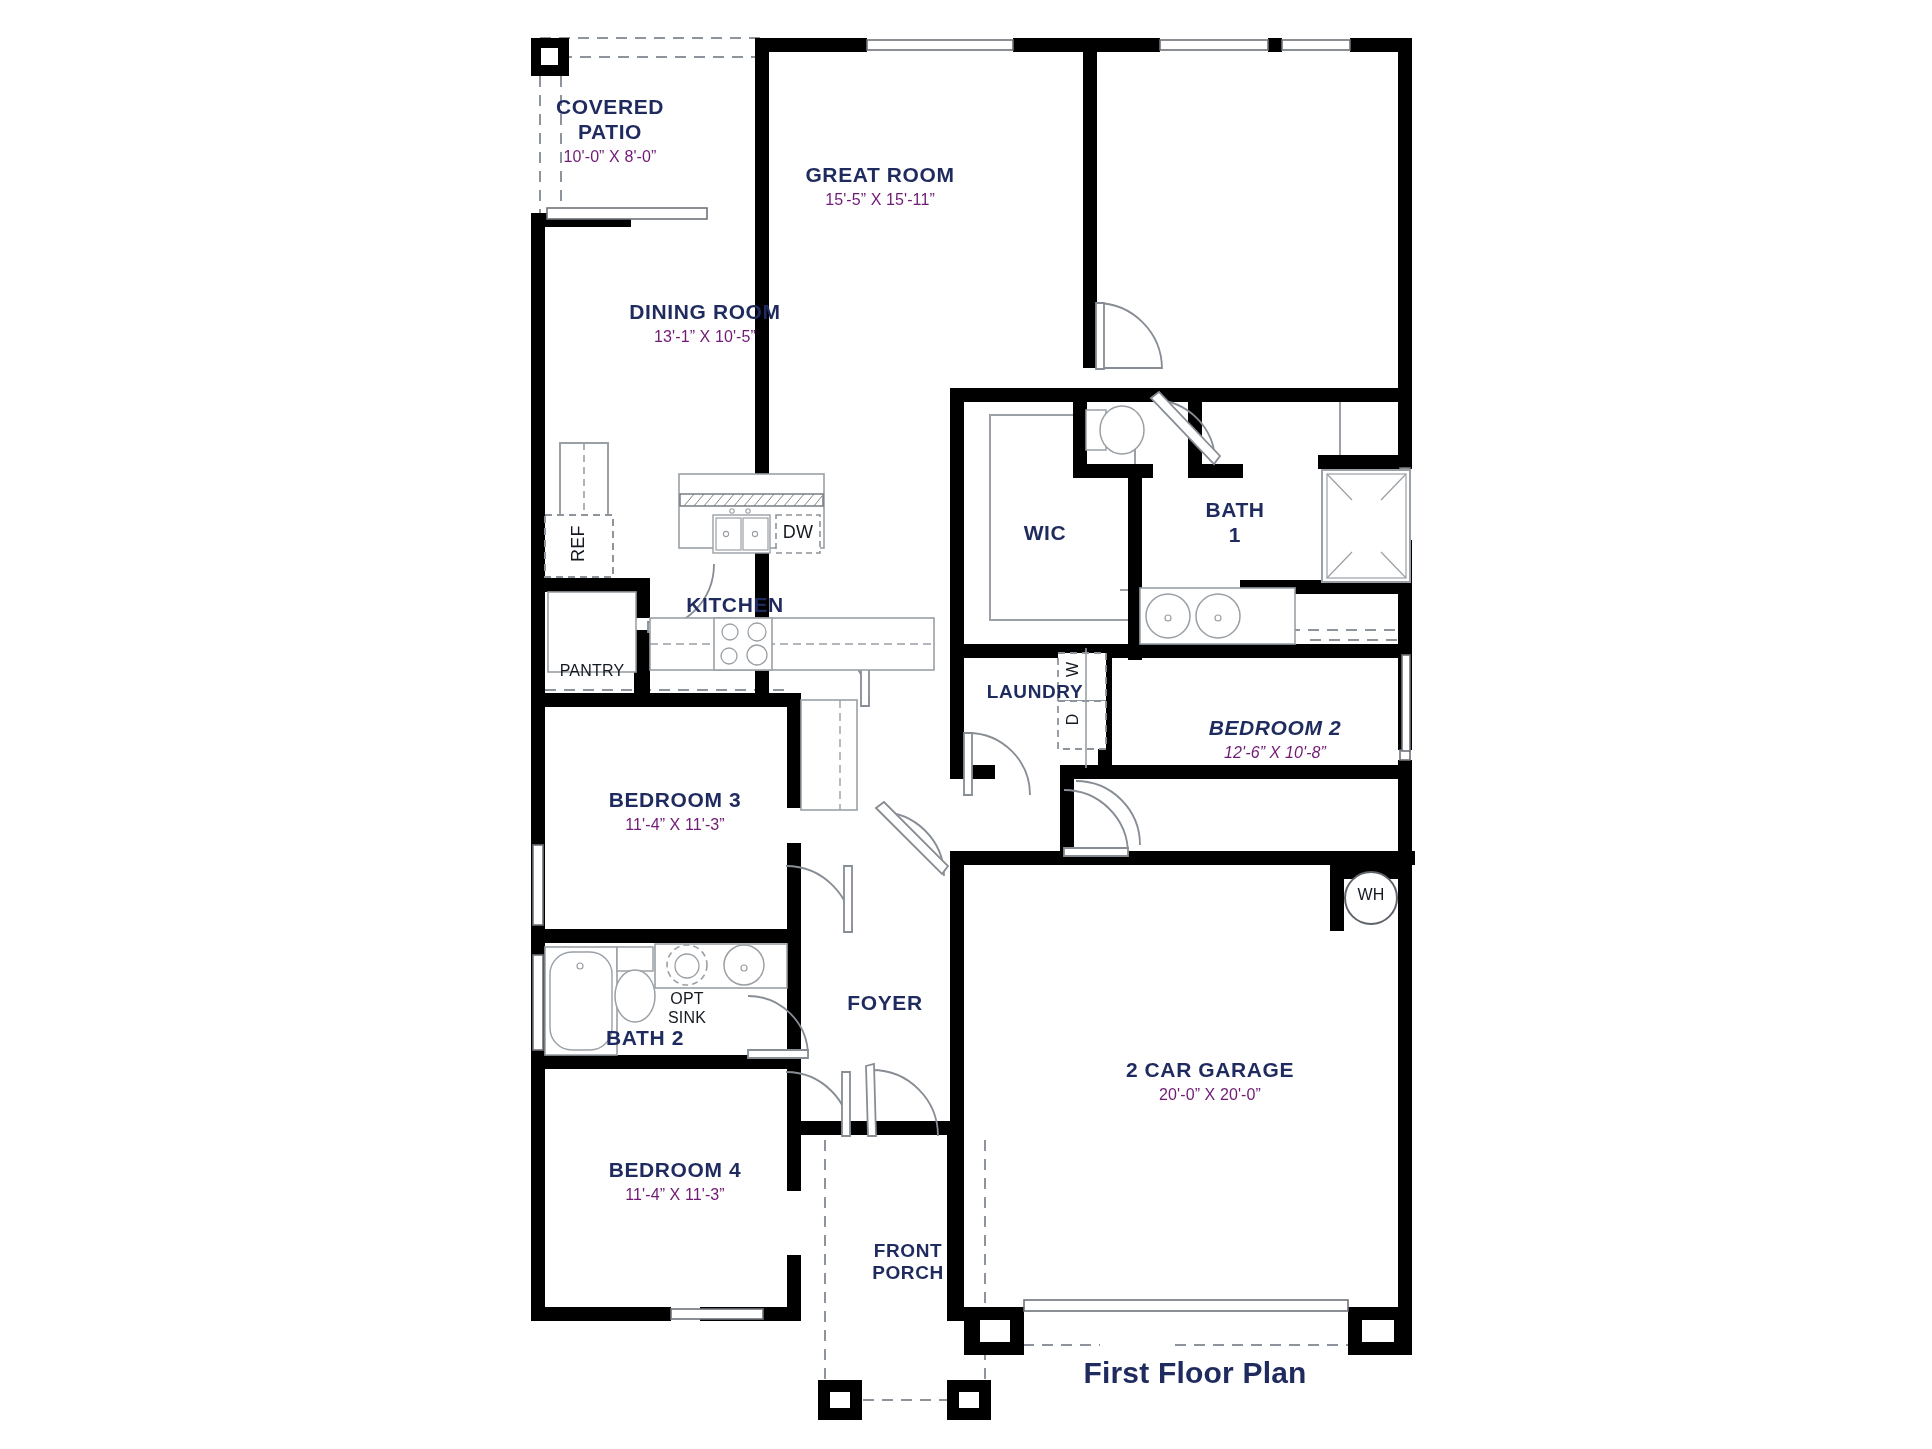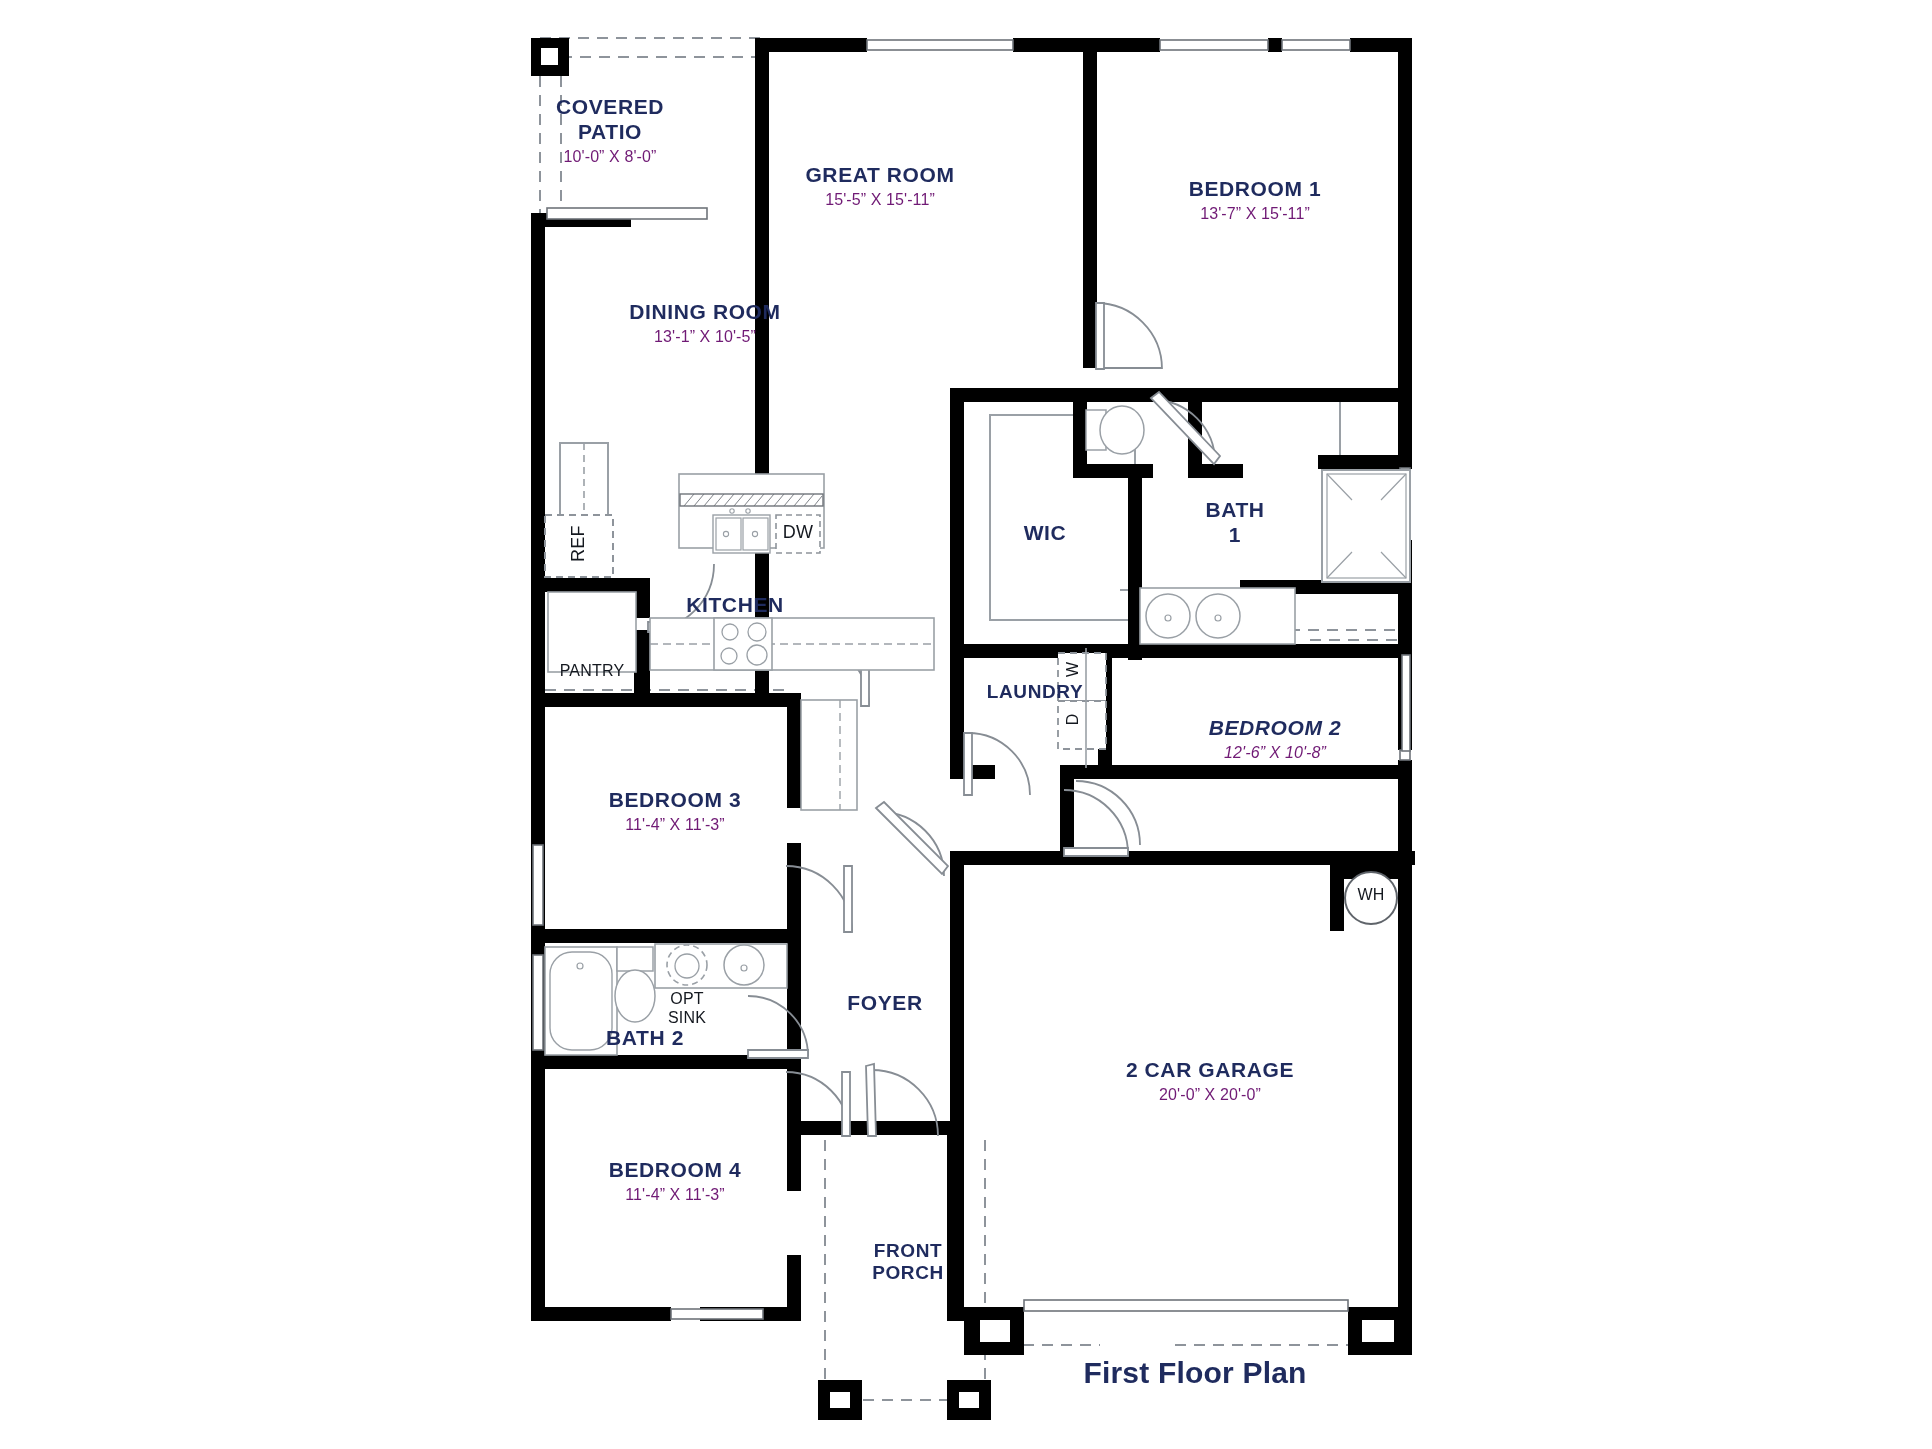--- a/index.html
+++ b/index.html
@@ -337,24 +337,20 @@
     <div class="rm-name">COVERED</div>
     <div class="rm-name">PATIO</div>
     <div class="rm-dim">10'-0” X 8'-0”</div>
   </div>
 
   <div class="lbl" style="left:740px;top:163px;width:280px;">
     <div class="rm-name">GREAT ROOM</div>
     <div class="rm-dim">15'-5” X 15'-11”</div>
   </div>
 
-  <div class="lbl" style="left:1120px;top:177px;width:270px;">
-    <div class="rm-name">BEDROOM 1</div>
-    <div class="rm-dim">13'-7” X 15'-11”</div>
-  </div>
 
   <div class="lbl" style="left:575px;top:300px;width:260px;text-align:center;">
     <div class="rm-name">DINING ROOM</div>
     <div class="rm-dim">13'-1” X 10'-5”</div>
   </div>
 
   <div class="lbl" style="left:625px;top:593px;width:220px;">
     <div class="rm-name">KITCHEN</div>
   </div>
 

